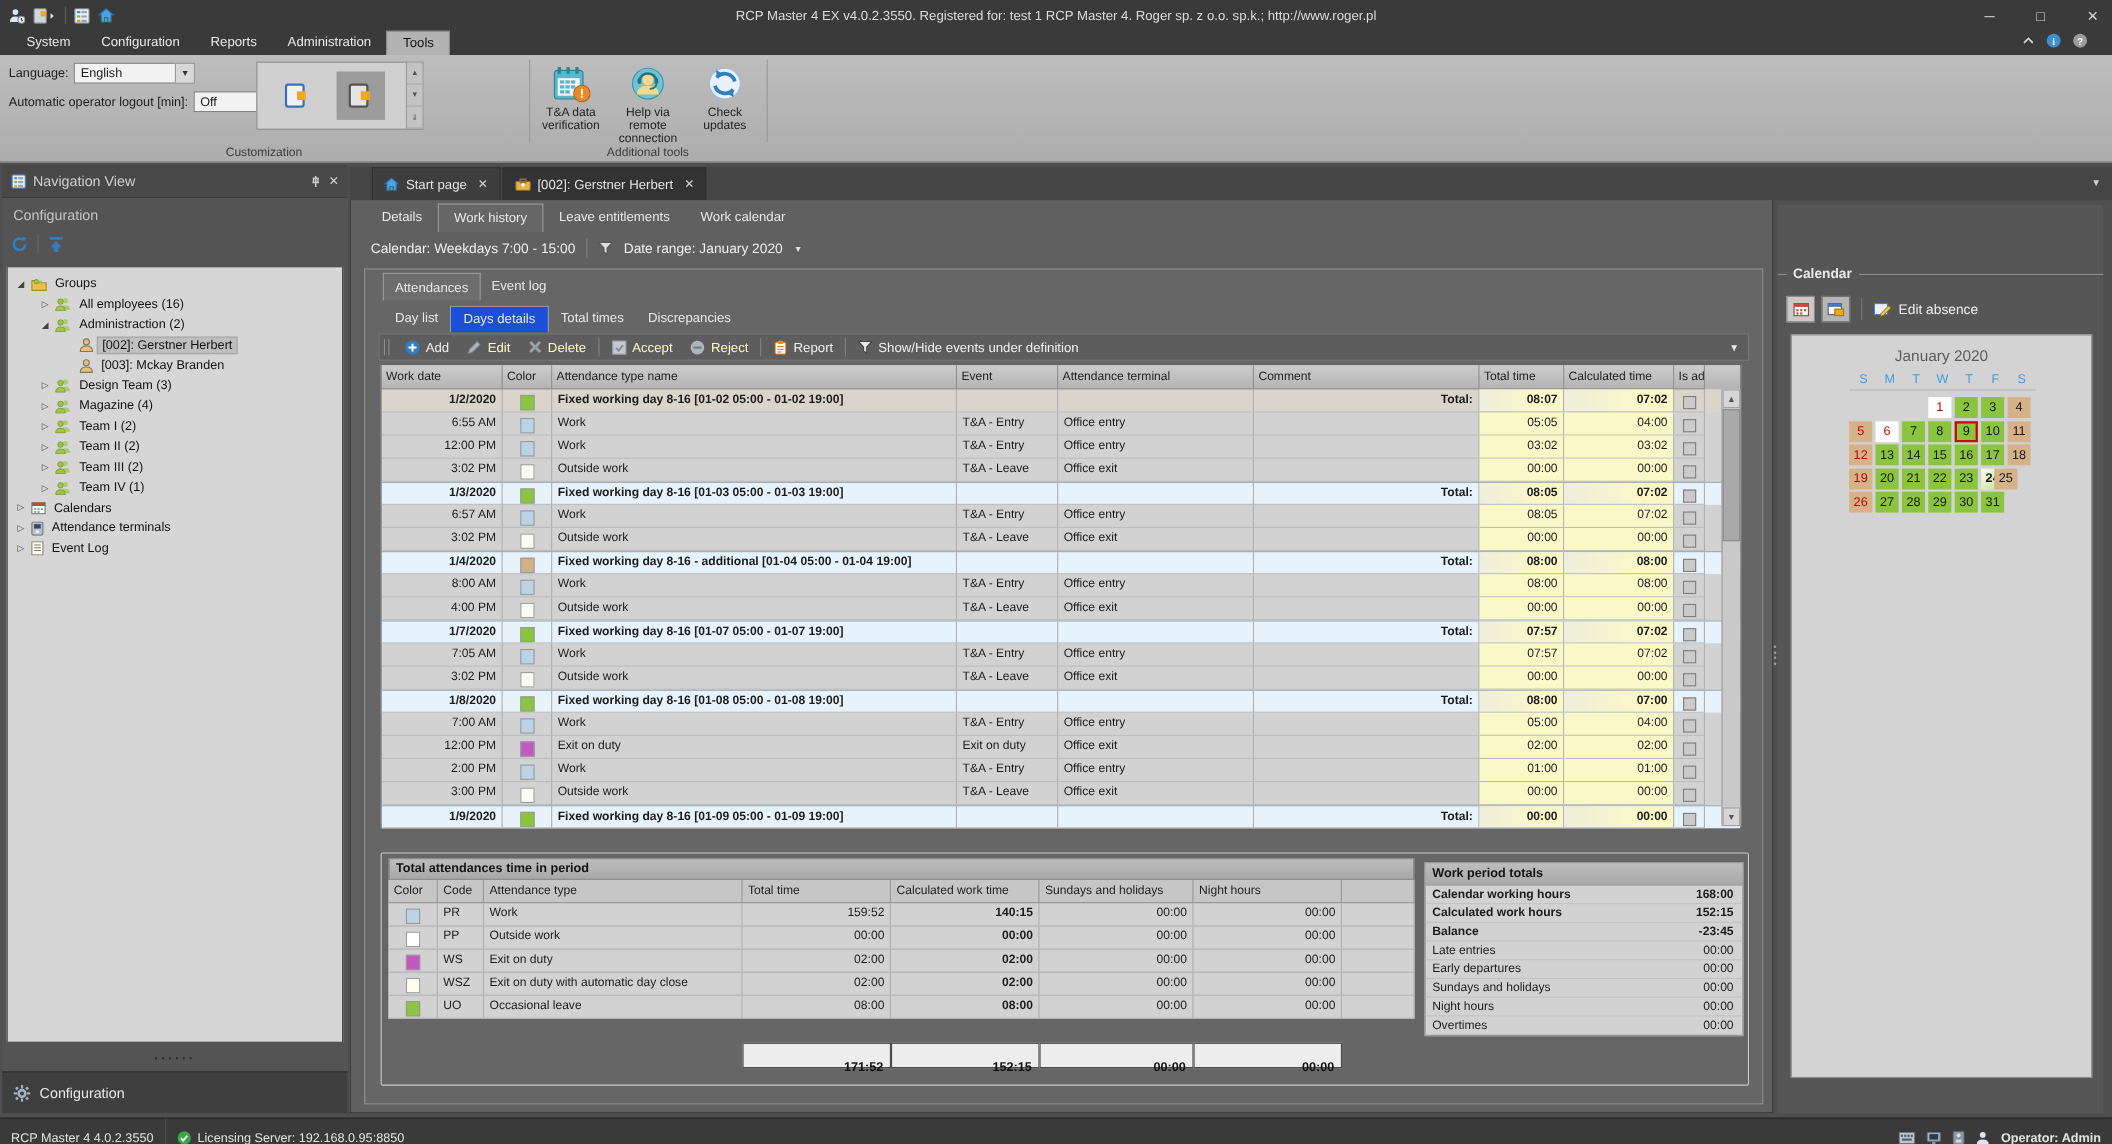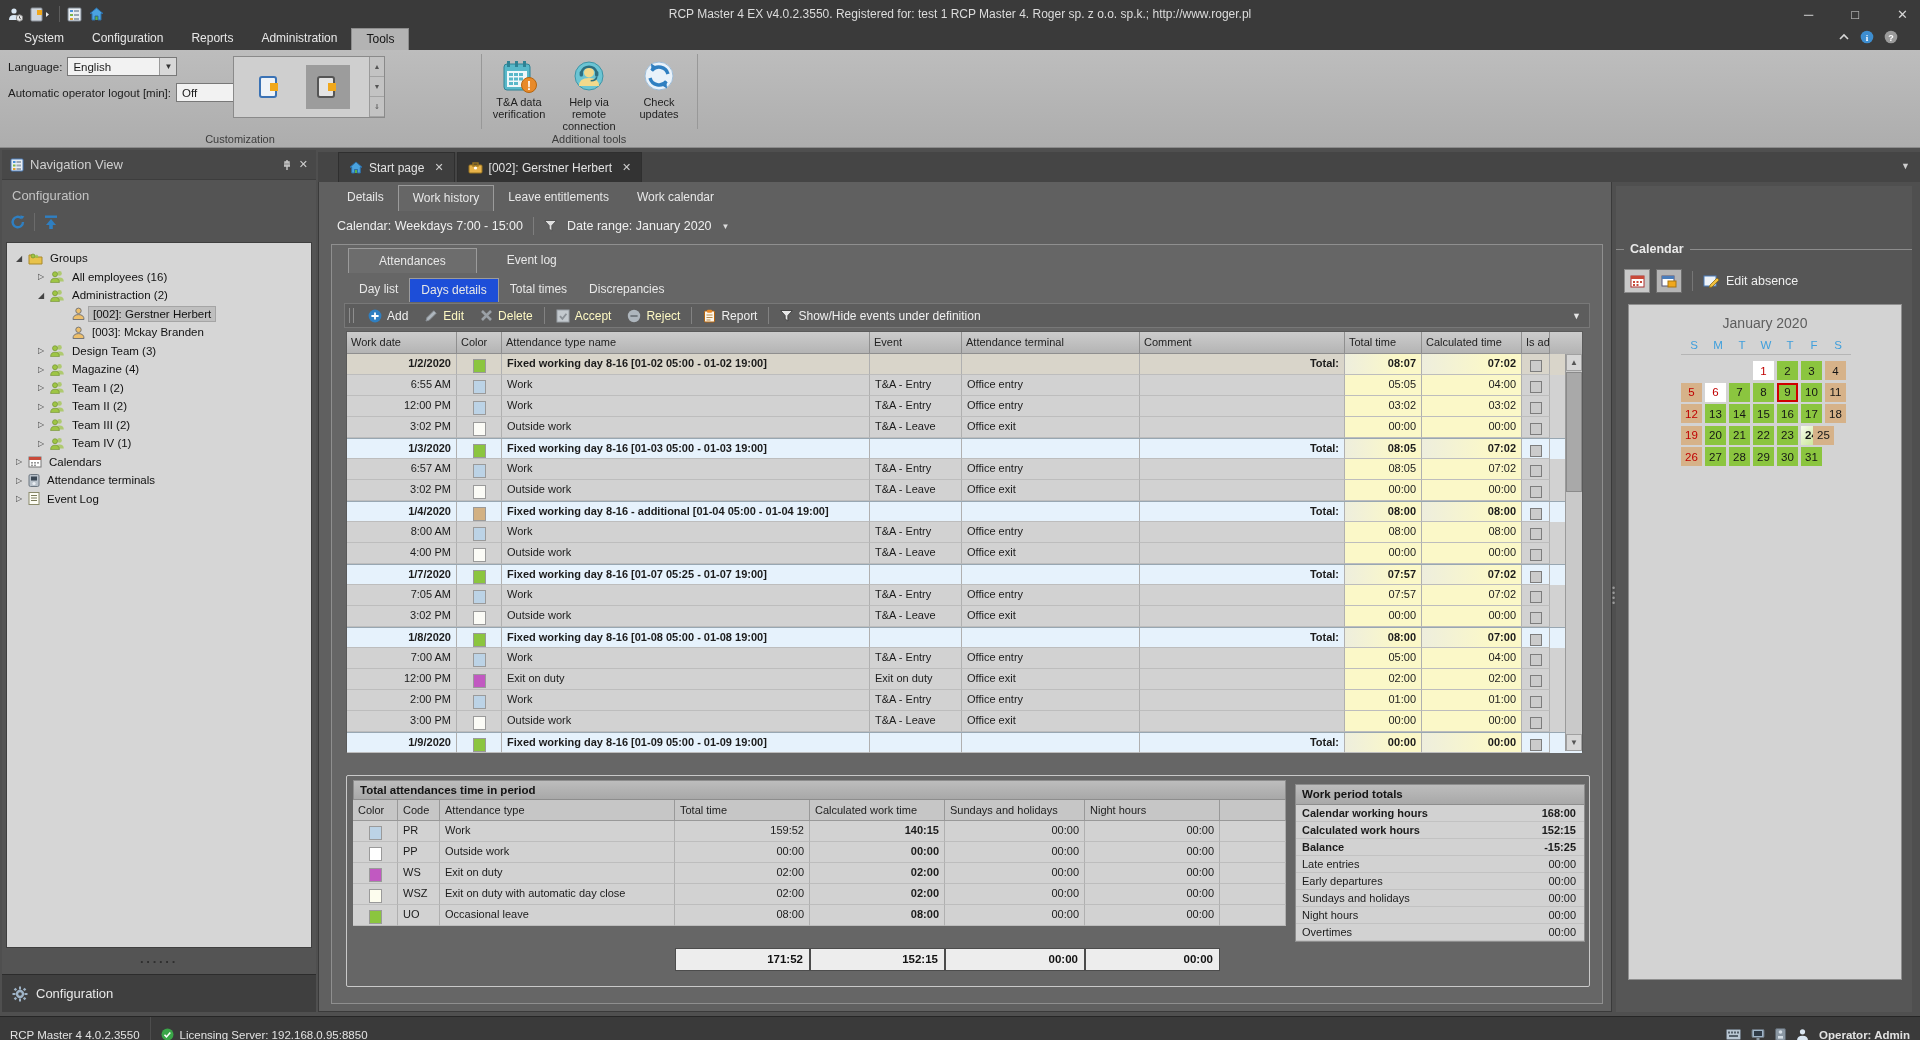--- a/index.html
+++ b/index.html
@@ -81,21 +81,21 @@
   .ptab { padding:5px 14px 4px; font-size:12px; color:#e8e8e8; }
   .ptab.active { background:#666666; border:1px solid #9b9b9b; border-bottom:none; }
   #filterbar { position:absolute; left:18px; top:32px; height:24px; display:flex; align-items:center;
     gap:10px; color:#efefef; font-size:12.5px; }
   .fb-sep { width:1px; height:18px; background:#7e7e7e; }
   #filterbar .caret { font-size:8px; color:#ddd; }
 
   #attendbox { position:absolute; left:12px; top:62px; width:1272px; height:760px;
     border:1px solid #8f8f8f; background:#666666; }
   #view-tabs { position:absolute; left:16px; top:3px; display:flex; height:25px; }
-  .vtab { padding:5px 30px; font-size:12px; color:#e8e8e8; }
+  .vtab { padding:5px 10px; font-size:12px; color:#e8e8e8; }
   .vtab.active { background:#6d6d6d; border:1px solid #9b9b9b; border-bottom:none; }
   #mode-tabs { position:absolute; left:16px; top:33px; display:flex; height:24px; }
   .stab { padding:4px 11px; font-size:12px; color:#e8e8e8; }
   .stab.active { background:#1d4ed8; border:1px solid #9b9b9b; border-bottom:none;text-align:right; }
   #grid-toolbar { position:absolute; left:12px; right:12px; top:58px; height:25px; background:#5d5d5d;
     border:1px solid #787878; display:flex; align-items:center; font-size:12px; color:#f0f0f0; }
   #grid-toolbar .grip { width:5px; height:15px; border-left:1px solid #8e8e8e; border-right:1px solid #8e8e8e; margin:0 6px 0 4px; }
   .tbtn { display:flex; align-items:center; gap:5px; padding:0 8px; height:25px; }
   .tbtn.disabled { color:#fef9c3; }
   .tb-sep { width:1px; height:17px; background:#828282; margin:0 3px; }
@@ -137,21 +137,21 @@
   .shead { display:flex; height:21px; background:#c6c6c6; }
   .shead .sc { border-right:1px solid #999; border-bottom:1px solid #999; font-size:11px; color:#222; padding:4px 5px 0; }
   .sr { display:flex; height:21px; background:#d2d2d2; }
   .sc { flex:none; border-right:1px solid #b0b0b0; border-bottom:1px solid #bdbdbd; font-size:11px;
     color:#1b1b1b; padding:3px 5px 0; white-space:nowrap; overflow:hidden; }
   .s0{width:45px;} .s1{width:42px;} .s2{width:235px;} .s3{width:135px; text-align:right;}
   .s4{width:135px; text-align:right; font-weight:bold;} .s5{width:140px; text-align:right;}
   .s6{width:135px; text-align:right;} .s7{width:66px;}
   #totstrip { position:absolute; left:6px; top:172px; width:933px; height:24px; }
   .totcell { position:absolute; top:0; height:23px; background:#ededed; border:1px solid #4c4c4c;
-    font-size:11.5px; font-weight:bold; color:#111; text-align:right; padding:4px 6px 0; }
+    font-size:11.5px; font-weight:bold; color:#111; text-align:right; padding:16px 6px 0; }
   #wpt { position:absolute; left:948px; top:8px; width:290px; background:#d2d2d2; border:1px solid #8d8d8d; }
   #wpt-title { height:20px; background:linear-gradient(#bdbdbd,#a8a8a8); border-bottom:1px solid #8d8d8d;
     font-size:11.5px; font-weight:bold; color:#141414; padding:3px 6px 0; }
   .wrow { display:flex; justify-content:space-between; height:17px; font-size:11px; color:#1b1b1b;
     padding:2px 8px 0 6px; border-bottom:1px solid #c2c2c2; }
   .wrow.bold { font-weight:bold; }
 
   
   #calpanel { position:absolute; left:1616px; top:186px; width:296px; height:826px; background:#565656; }
   #cal-grouplabel { position:absolute; left:0; top:56px; width:100%; display:flex; align-items:center; gap:6px; }
@@ -882,21 +882,21 @@
             <span class="gc w7 yellow calc">00:00</span>
             <span class="gc w8">
               <span class="chk" style="display: block;"></span>
             </span>
           </div>
           <div class="gr day">
             <span class="gc w0">1/7/2020</span>
             <span class="gc w1">
               <span class="swatch" style="background: rgb(139, 197, 63); display: block;"></span>
             </span>
-            <span class="gc w2">Fixed working day 8-16 [01-07 05:25 - 01-07 19:00]</span>
+            <span class="gc w2">Fixed working day 8-16 [01-07 05:00 - 01-07 19:00]</span>
             <span class="gc w3"></span>
             <span class="gc w4"></span>
             <span class="gc w5">Total:</span>
             <span class="gc w6 yellow">07:57</span>
             <span class="gc w7 yellow calc">07:02</span>
             <span class="gc w8">
               <span class="chk" style="display: block;"></span>
             </span>
           </div>
           <div class="gr ">
@@ -1115,21 +1115,21 @@
             <div class="wrow bold">
               <span>Calendar working hours</span>
               <span>168:00</span>
             </div>
             <div class="wrow bold">
               <span>Calculated work hours</span>
               <span>152:15</span>
             </div>
             <div class="wrow bold">
               <span>Balance</span>
-              <span>-15:25</span>
+              <span>-23:45</span>
             </div>
             <div class="wrow">
               <span>Late entries</span>
               <span>00:00</span>
             </div>
             <div class="wrow">
               <span>Early departures</span>
               <span>00:00</span>
             </div>
             <div class="wrow">

